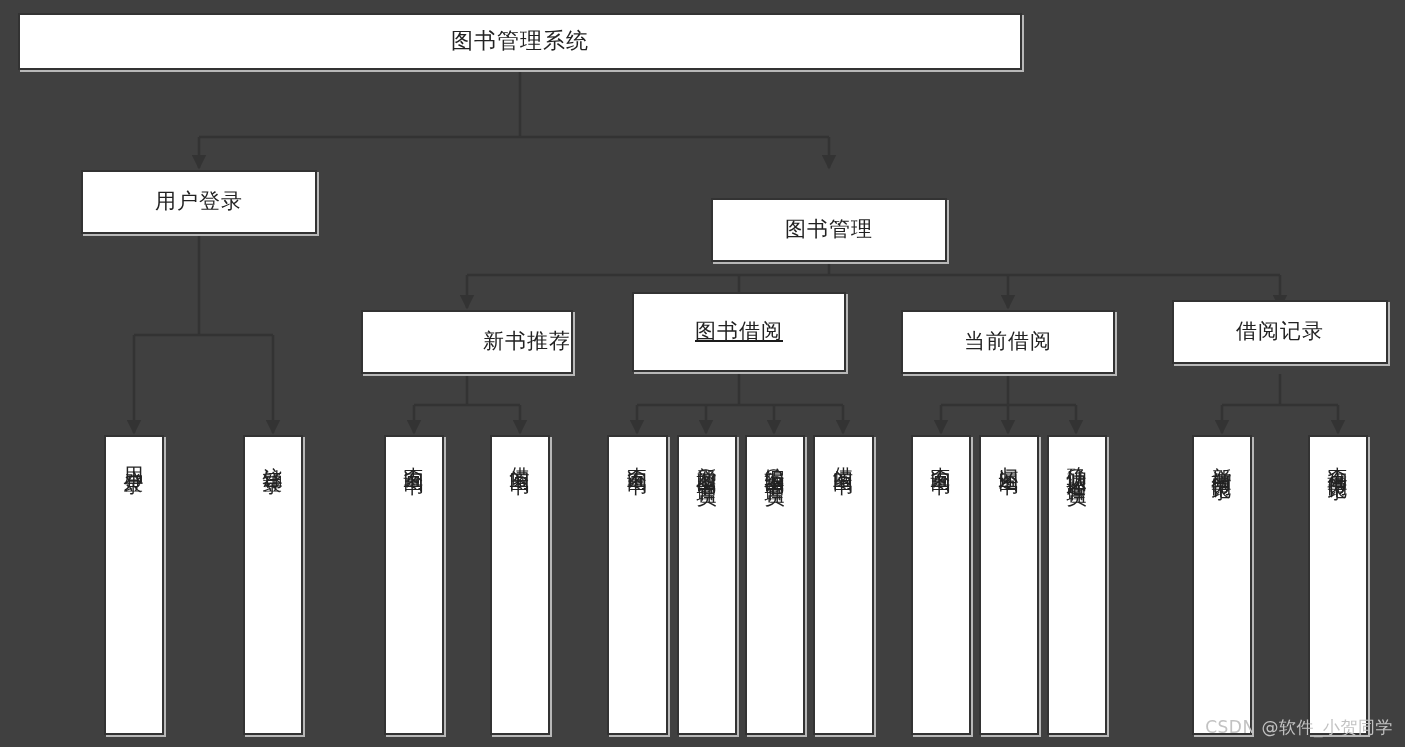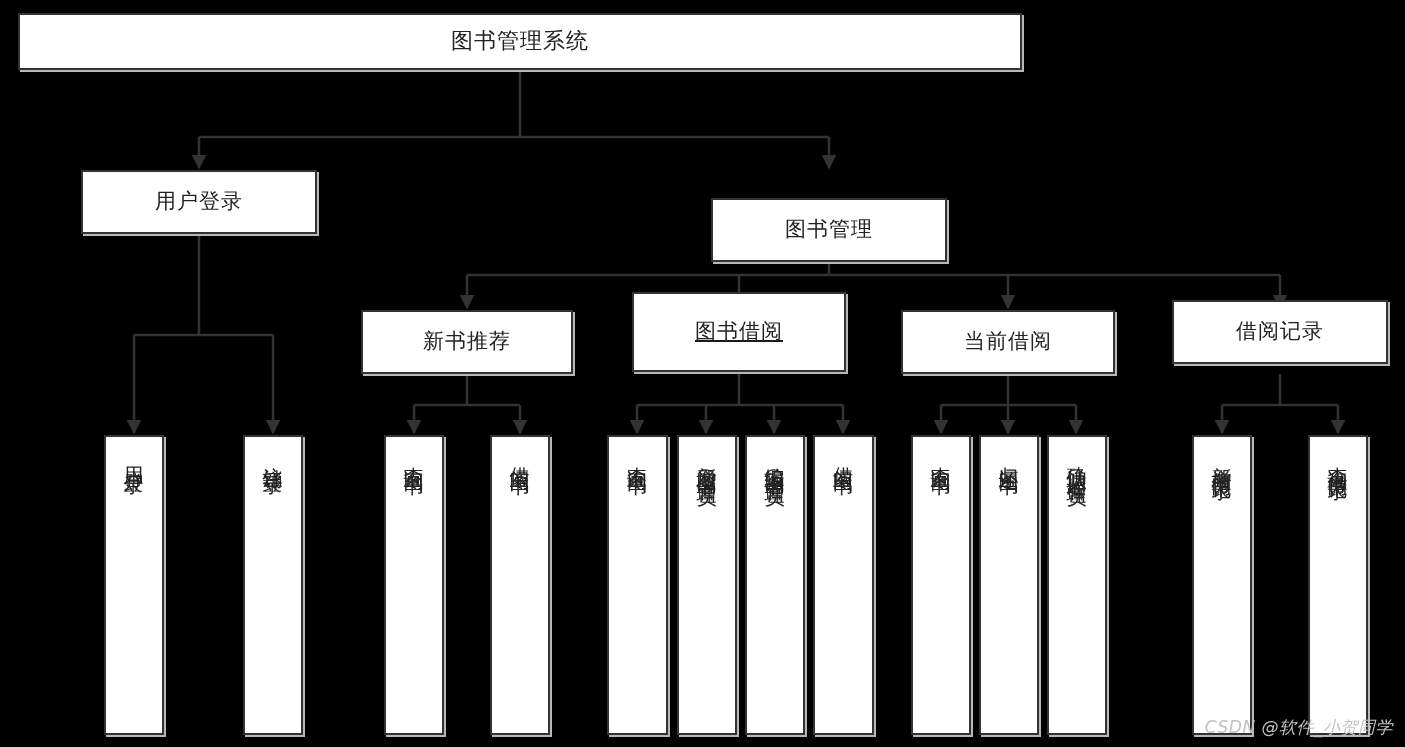--- a/index.html
+++ b/index.html
@@ -8,21 +8,21 @@
     padding: 0;
     background: #ffffff;
   }
   body {
     font-family: "DejaVu Sans", "Liberation Sans", sans-serif;
   }
   #diagram-root {
     position: relative;
     width: 1405px;
     height: 747px;
-    background: #000000;
+    background: #404040;
     overflow: hidden;
   }
   #edge-layer {
     position: absolute;
     left: 0;
     top: 0;
     width: 1405px;
     height: 747px;
     pointer-events: none;
   }
@@ -69,21 +69,20 @@
   #watermark {
     position: absolute;
     right: 12px;
     bottom: 8px;
     font-size: 17px;
     color: #c2c2c2;
     letter-spacing: 0.5px;
     z-index: 3;
     white-space: nowrap;
     user-select: none;
-    font-style: italic;
   }
 </style>
 </head>
 <body>
 
 <div id="diagram-root">
 
   <svg id="edge-layer" viewBox="0 0 1405 747" width="1405" height="747" xmlns="http://www.w3.org/2000/svg">
     <defs>
       <marker id="arrow" viewBox="0 0 10 10" refX="9" refY="5" markerWidth="6" markerHeight="6" orient="auto-start-reverse">
@@ -139,21 +138,21 @@
   </div>
 
   <div class="node horiz" style="left:81px; top:170px; width:236px; height:64px;">
     <span class="node-label">用户登录</span>
   </div>
 
   <div class="node horiz" style="left:711px; top:170px; width:236px; height:64px;margin-top:28px;">
     <span class="node-label">图书管理</span>
   </div>
 
-  <div class="node horiz" style="left:361px; top:310px; width:212px; height:64px;">
+  <div class="node horiz" style="left:361px; top:310px; width:212px; height:64px;justify-content:flex-end;">
     <span class="node-label">新书推荐</span>
   </div>
 
   <div class="node horiz" style="left:632px; top:292px; width:214px; height:80px;text-decoration:underline;">
     <span class="node-label">图书借阅</span>
   </div>
 
   <div class="node horiz" style="left:901px; top:310px; width:214px; height:64px;">
     <span class="node-label">当前借阅</span>
   </div>

